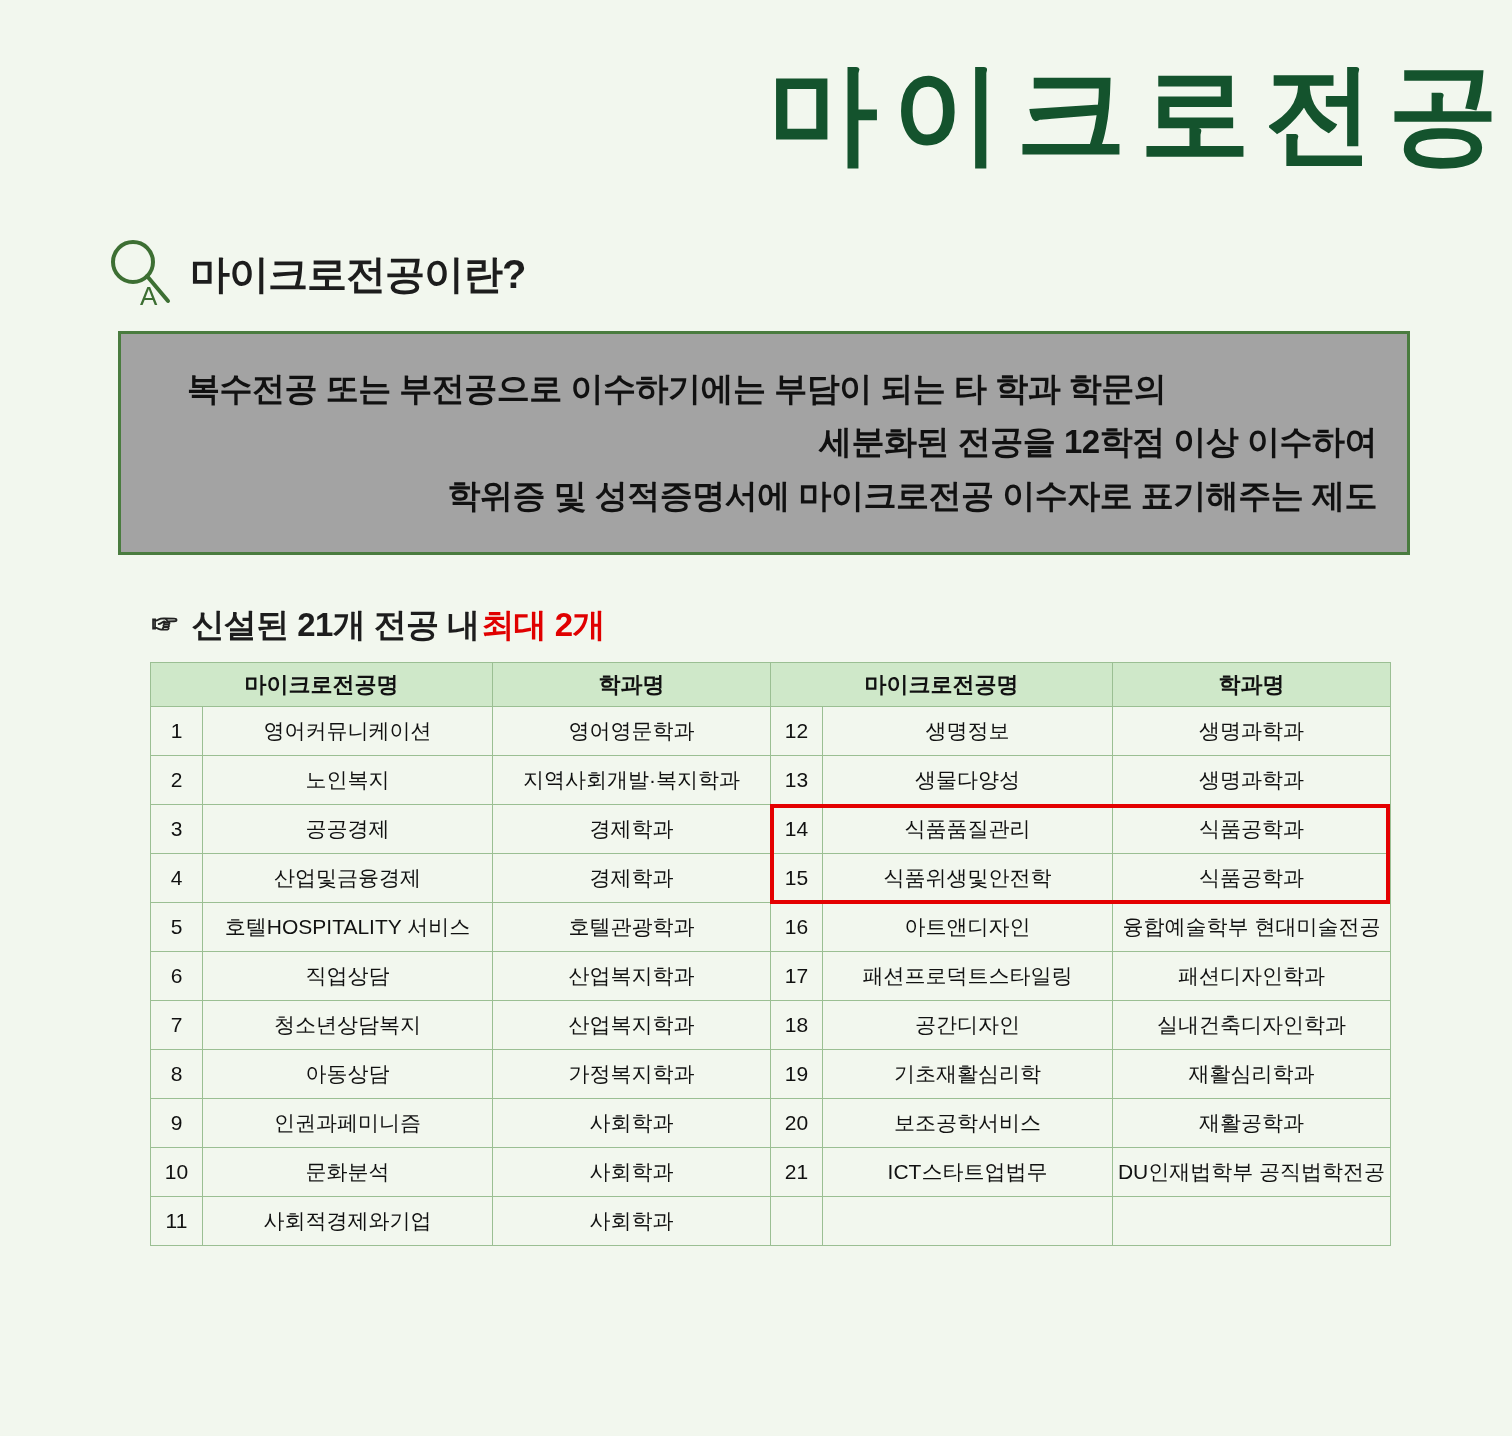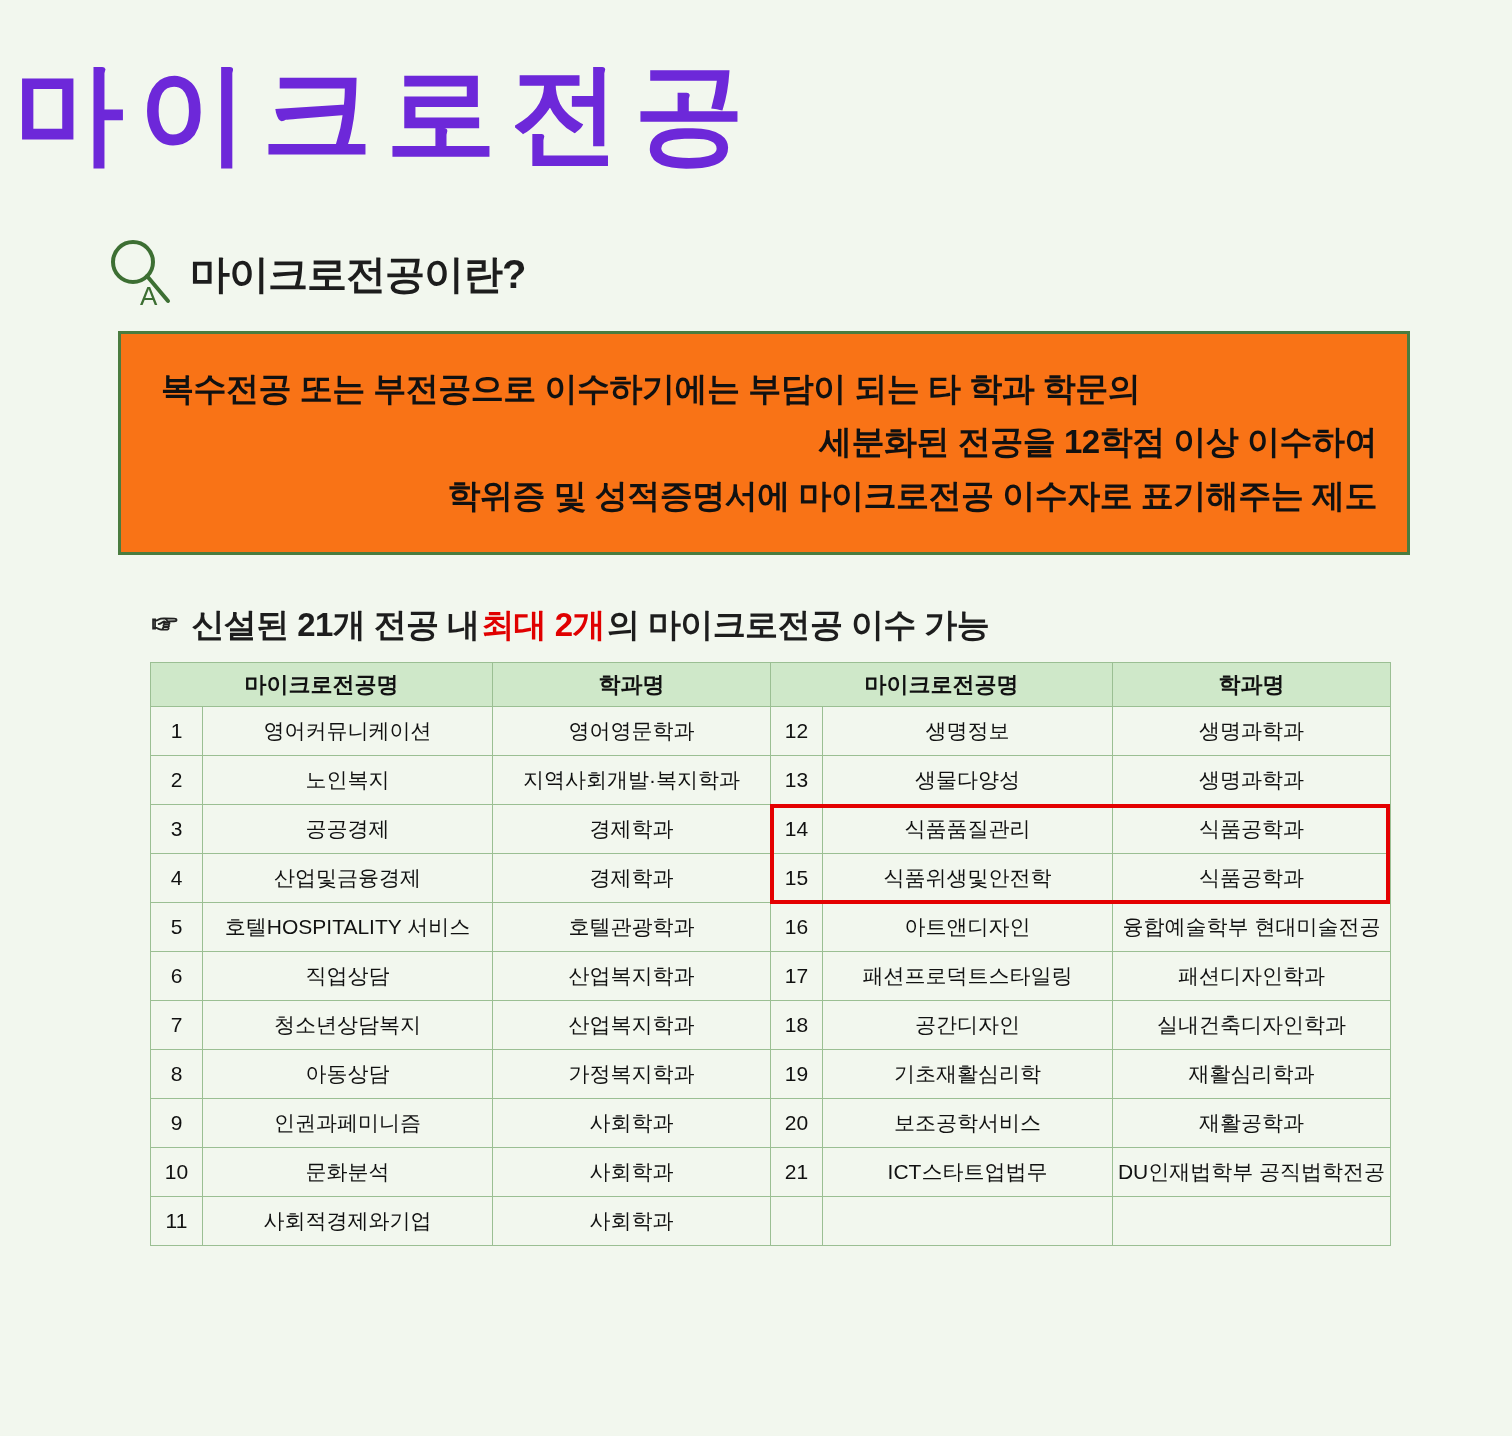--- a/index.html
+++ b/index.html
@@ -11,28 +11,28 @@
     height: 1436px;
     background: #f2f7ee;
     font-family: "Liberation Sans", sans-serif;
     color: #1d1d1d;
     position: relative;
     overflow: hidden;
   }
 
   
   .page-title {
-    text-align: left;
+    text-align: right;
     font-size: 110px;
     font-weight: bold;
-    color: #6d28d9;
+    color: #14532d;
     letter-spacing: 14px;
     line-height: 1.1;
     margin: 52px 0 0 0;
-    padding-left: 14px;
+    padding-left: 0;
   }
 
   
   .section-head {
     display: flex;
     align-items: center;
     margin: 62px 0 0 102px;
   }
   .magnifier {
     width: 78px;
@@ -46,22 +46,22 @@
     color: #1d1d1d;
     margin-left: 10px;
     letter-spacing: -1px;
     text-align: right;
   }
 
   
   .definition-box {
     margin: 18px 102px 0 118px;
     border: 3px solid #4a7c3f;
-    background: #f97316;
-    padding: 28px 30px 30px 18px;
+    background: #a3a3a3;
+    padding: 28px 30px 30px 44px;
     box-sizing: border-box;
   }
   .definition-box p {
     margin: 0;
     text-align: right;
     font-size: 33px;
     line-height: 1.62;
     font-weight: bold;
     color: #111;
     letter-spacing: -0.5px;
@@ -153,21 +153,20 @@
 <div class="definition-box">
   <p class="line1">복수전공 또는 부전공으로 이수하기에는 부담이 되는 타 학과 학문의</p>
   <p>세분화된 전공을 12학점 이상 이수하여</p>
   <p>학위증 및 성적증명서에 마이크로전공 이수자로 표기해주는 제도</p>
 </div>
 
 <div class="note-line">
   <span class="note-icon">☞</span>
   <span>신설된 21개 전공 내 </span>
   <span class="note-red">최대 2개</span>
-  <span>의 마이크로전공 이수 가능</span>
 </div>
 
 <div class="table-wrap">
   <table class="majors">
     <colgroup>
       <col class="num">
         <col class="name">
         <col class="dept">
       <col class="num">
         <col class="name">

